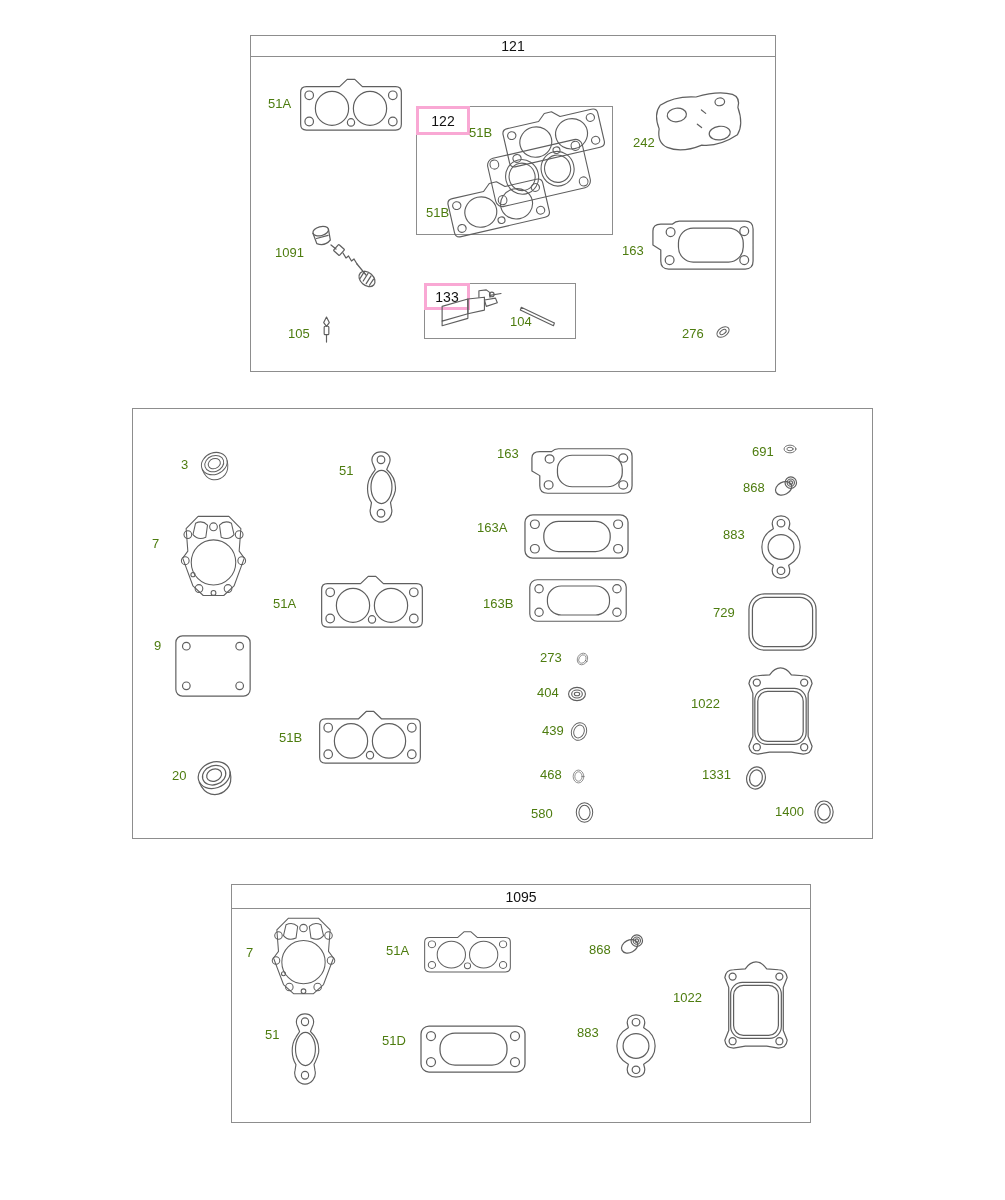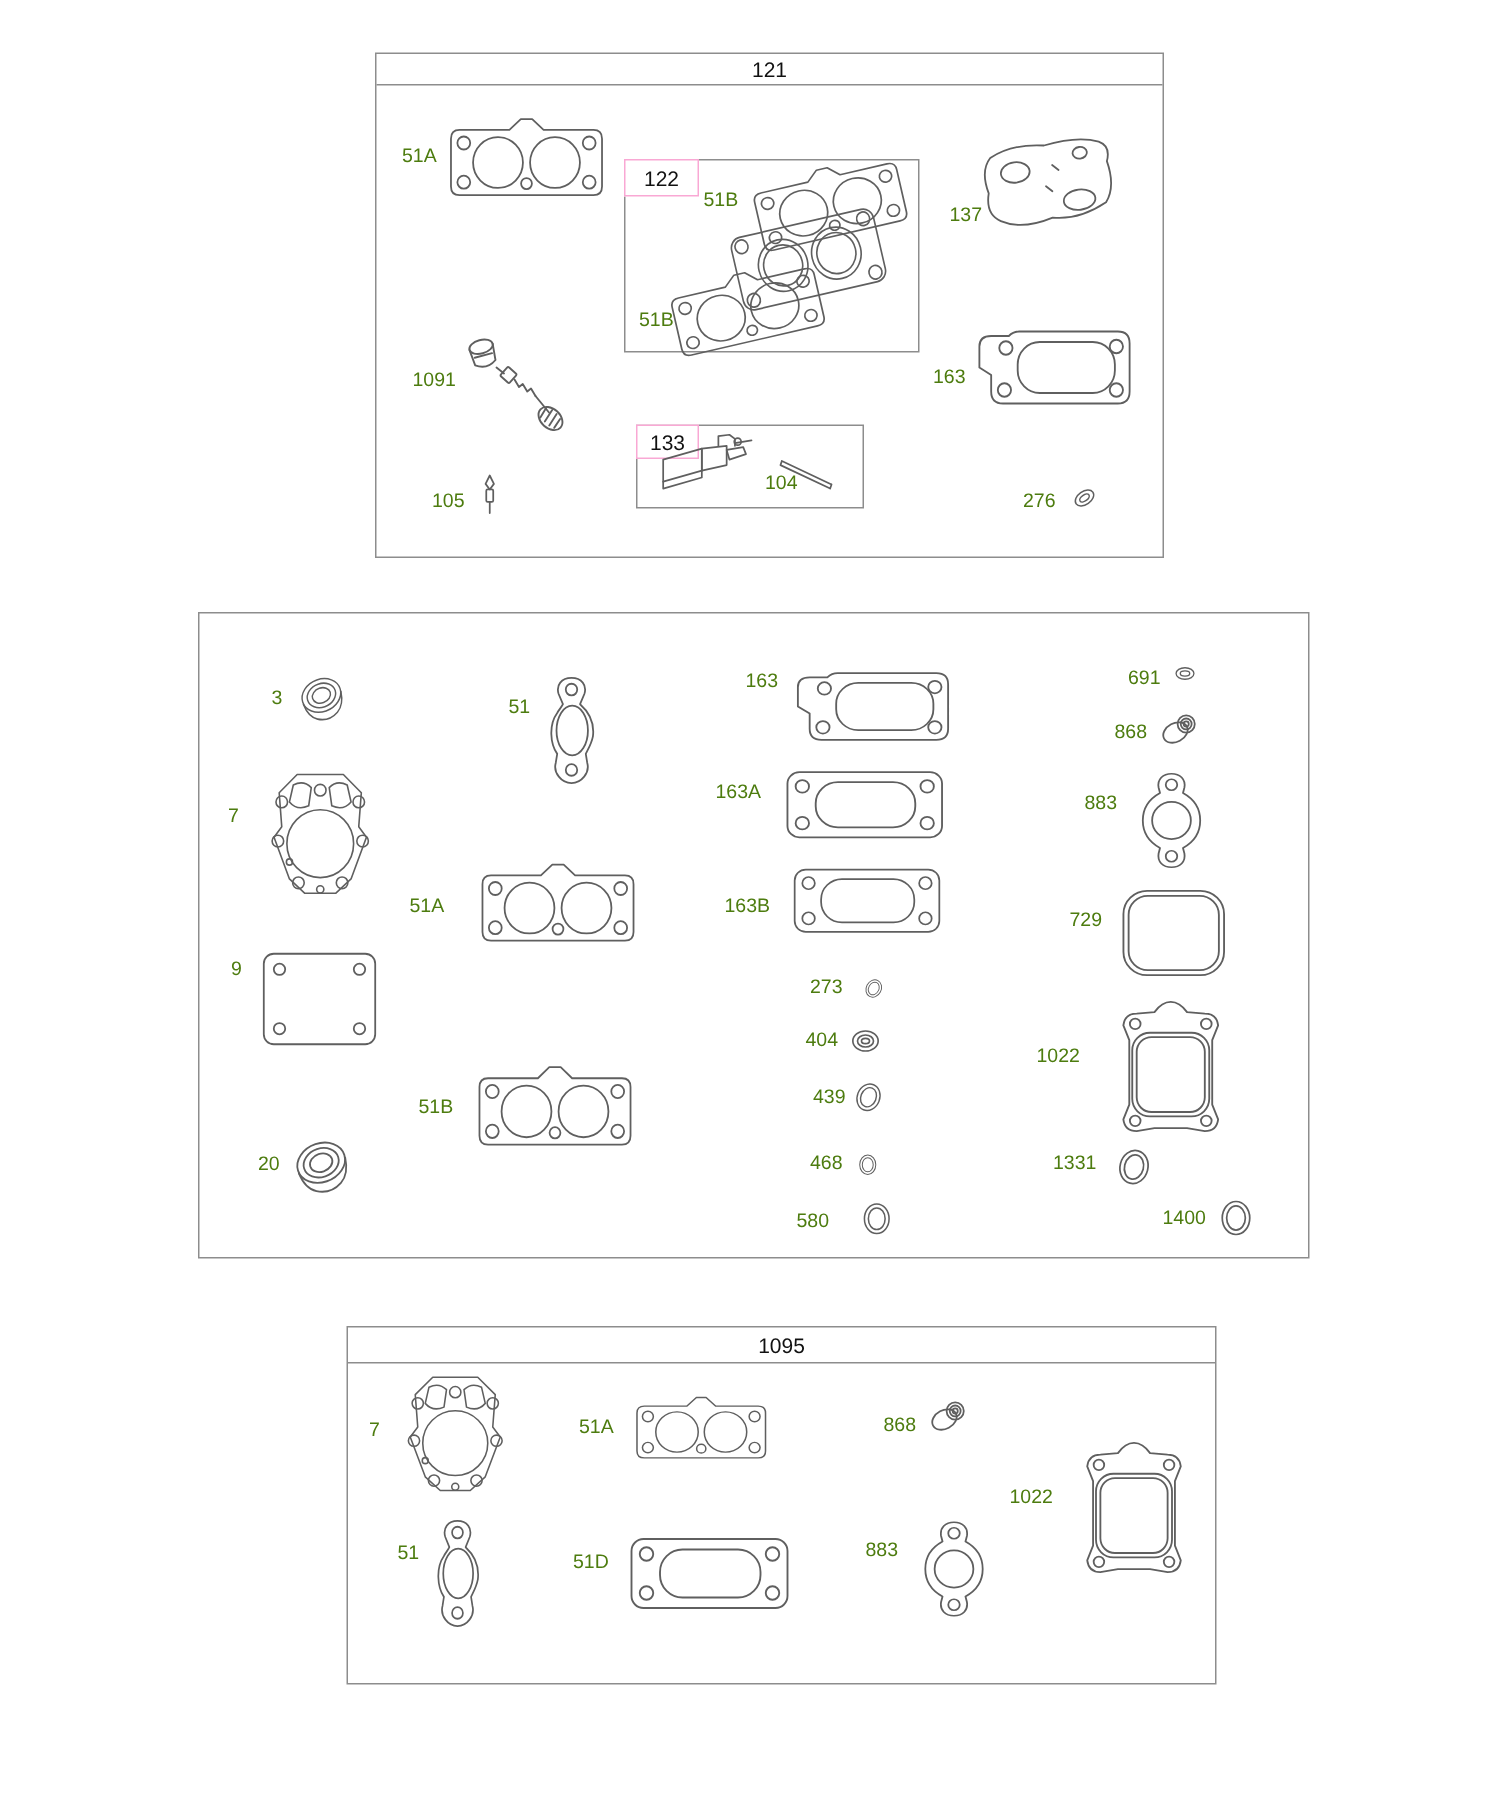--- a/index.html
+++ b/index.html
@@ -3,21 +3,21 @@
 <meta charset="utf-8">
 <style>
   html,body{margin:0;padding:0;background:#ffffff;}
   body{width:1005px;height:1200px;position:relative;overflow:hidden;
        font-family:"Liberation Sans", sans-serif;color:#111;}
   .group-box{position:absolute;border:1px solid #8d8d8d;background:#fff;}
   .title-band{position:absolute;left:0;top:0;right:0;border-bottom:1px solid #8d8d8d;
               display:flex;align-items:center;justify-content:center;
               font-size:14px;color:#111;}
   .sub-box{position:absolute;border:1px solid #8d8d8d;}
-  .sub-label-cell{position:absolute;left:-1px;top:-1px;border:1px solid #f9a8d4;
+  .sub-label-cell{position:absolute;left:-1px;top:-1px;border:3px solid #f9a8d4;
                   display:flex;align-items:center;justify-content:center;
                   font-size:14px;background:#fff;text-align:right;}
   .lbl{position:absolute;font-size:13px;line-height:1;white-space:nowrap;color:#4d7c0f;}
   svg.art{position:absolute;overflow:visible;}
   svg.art *{fill:none;stroke:#5f5f5f;stroke-width:1.25;stroke-linecap:round;stroke-linejoin:round;}
 </style>
 </head>
 <body>
 
 <svg width="0" height="0" style="position:absolute" aria-hidden="true">
@@ -198,21 +198,21 @@
       <use href="#sym-twin-gasket"></use>
     </svg>
   <svg class="art" style="left:236px;top:105px;transform:rotate(-13deg)" width="104" height="64" viewBox="0 0 120 70" preserveAspectRatio="none">
       <use href="#sym-carb-body"></use>
     </svg>
   <svg class="art" style="left:192px;top:143px;transform:rotate(-13deg)" width="110" height="52" viewBox="0 0 120 60" preserveAspectRatio="none">
       <use href="#sym-twin-gasket"></use>
     </svg>
   <span class="lbl" style="left:175px;top:170px">51B</span>
 
-  <span class="lbl" style="left:382px;top:100px">137</span>
+  <span class="lbl" style="left:382px;top:100px">242</span>
   <svg class="art" style="left:398px;top:55px" width="100" height="62" viewBox="0 0 104 64" preserveAspectRatio="none">
       <use href="#sym-air-cleaner"></use>
     </svg>
 
   <span class="lbl" style="left:24px;top:210px">1091</span>
   <svg class="art" style="left:55px;top:186px" width="72" height="66" viewBox="0 0 72 66">
       <use href="#sym-needle-seat"></use>
     </svg>
 
   <span class="lbl" style="left:37px;top:291px">105</span>

